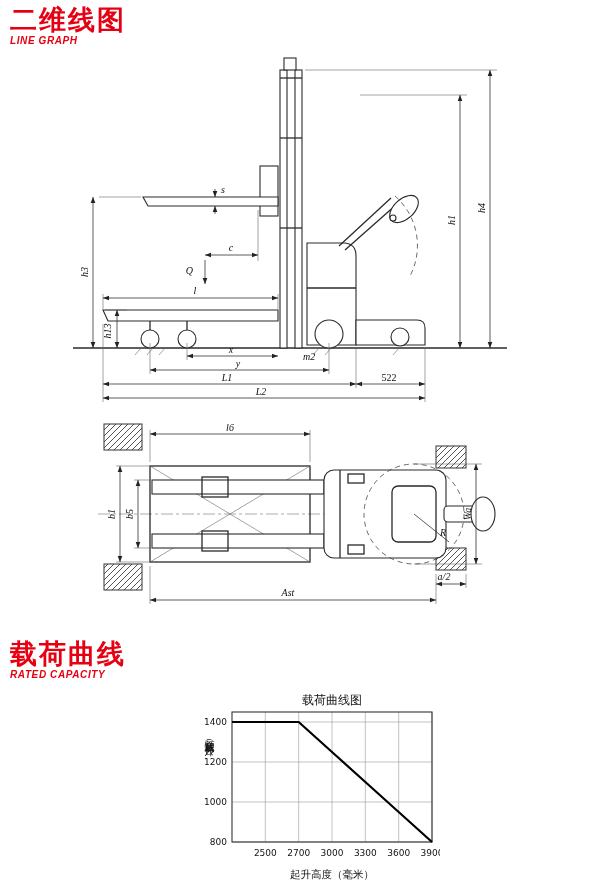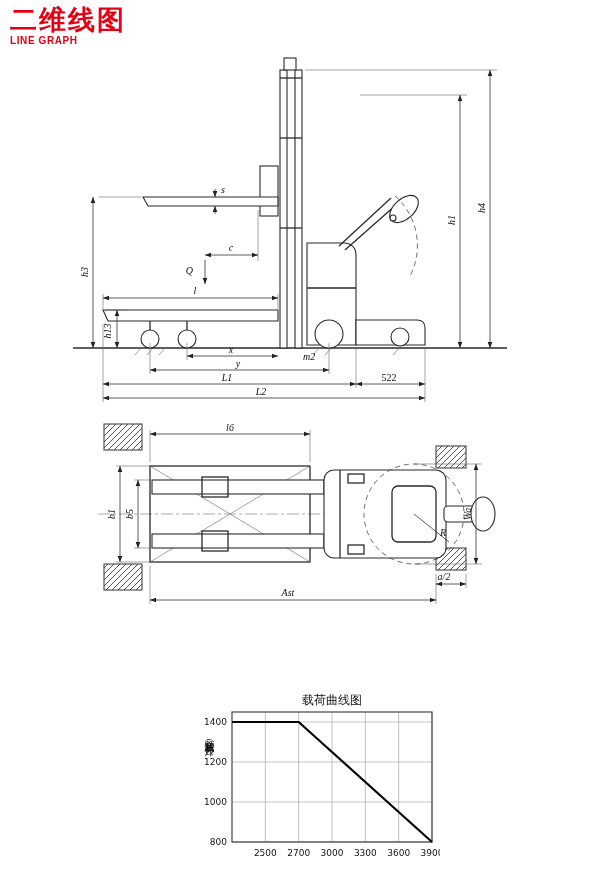--- a/index.html
+++ b/index.html
@@ -1,19 +1,19 @@
 <!DOCTYPE html>
 <html><head>
 <meta charset="utf-8">
 <style>
   html,body{margin:0;padding:0;background:#fff;}
   .page{position:relative;width:536px;height:894px;background:#ffffff;font-family:"Liberation Sans",sans-serif;overflow:hidden;}
   .section-header{position:absolute;left:10px;}
   .section-header .cn{font-size:27px;font-weight:bold;letter-spacing:2px;line-height:1.05;}
-  .section-header .en{font-size:10px;font-weight:bold;letter-spacing:0.6px;margin-top:1px;}
+  .section-header .en{font-size:10px;font-weight:bold;letter-spacing:0.6px;margin-top:1px;font-style:italic;}
   svg{position:absolute;}
   
   .ov{stroke:#2a2a2a;stroke-width:1.3;fill:none;}
   .ovf{stroke:#2a2a2a;stroke-width:1.1;fill:#ffffff;}
   .dim{stroke:#333;stroke-width:0.8;fill:none;}
   .ext{stroke:#666;stroke-width:0.6;}
   .dash{stroke:#444;stroke-width:0.8;fill:none;stroke-dasharray:5 4;}
   .cl{stroke:#888;stroke-width:0.7;stroke-dasharray:12 3 3 3;}
   .hatchline{stroke:#555;stroke-width:1;}
   .dimtext{font-family:"Liberation Serif",serif;font-style:italic;font-size:10px;fill:#111;}
@@ -220,20 +220,24 @@
       <line class="ext" x1="344" y1="156" x2="344" y2="186"></line>
       <line class="dim" x1="58" y1="182" x2="344" y2="182" marker-start="url(#arr)" marker-end="url(#arr)"></line>
       <text class="dimtext" x="196" y="178" text-anchor="middle">Ast</text>
 
       <line class="ext" x1="374" y1="156" x2="374" y2="170"></line>
       <line class="dim" x1="344" y1="166" x2="374" y2="166" marker-start="url(#arr)" marker-end="url(#arr)"></line>
       <text class="dimtext" x="352" y="162" text-anchor="middle">a/2</text>
     </g>
   </svg>
 
+  <div class="section-header" style="top:640px">
+    <div class="cn accent-text" style="color: rgb(230, 0, 18);">载荷曲线</div>
+    <div class="en accent-text" style="color: rgb(230, 0, 18);">RATED CAPACITY</div>
+  </div>
 
   <div class="chart-title">载荷曲线图</div>
   <div class="chart-ylabel">额定载荷（公斤）</div>
   <svg id="capacity-chart" style="left:180px;top:706px" width="260" height="170" viewBox="0 0 260 170">
       <line x1="52" y1="16" x2="252" y2="16" class="grid"></line>
       <line x1="52" y1="56" x2="252" y2="56" class="grid"></line>
       <line x1="52" y1="96" x2="252" y2="96" class="grid"></line>
       <line x1="52" y1="136" x2="252" y2="136" class="grid"></line>
       <line x1="85.33333333333334" y1="6" x2="85.33333333333334" y2="136" class="grid"></line>
       <line x1="118.66666666666667" y1="6" x2="118.66666666666667" y2="136" class="grid"></line>
@@ -247,14 +251,15 @@
       <text x="47" y="99" class="tick" text-anchor="end">1000</text>
       <text x="47" y="139" class="tick" text-anchor="end">800</text>
       <text x="85.33333333333334" y="150" class="tick" text-anchor="middle">2500</text>
       <text x="118.66666666666667" y="150" class="tick" text-anchor="middle">2700</text>
       <text x="152" y="150" class="tick" text-anchor="middle">3000</text>
       <text x="185.33333333333334" y="150" class="tick" text-anchor="middle">3300</text>
       <text x="218.66666666666666" y="150" class="tick" text-anchor="middle">3600</text>
       <text x="252" y="150" class="tick" text-anchor="middle">3900</text>
       <polyline points="52,16 85.33,16.00 118.67,16.00 152.00,46.00 185.33,76.00 218.67,106.00 252.00,136.00" class="series-line" style="stroke: rgb(0, 0, 0);"></polyline>
     </svg>
+  <div class="chart-xlabel">起升高度（毫米）</div>
 
 </div>
 
 </body></html>

